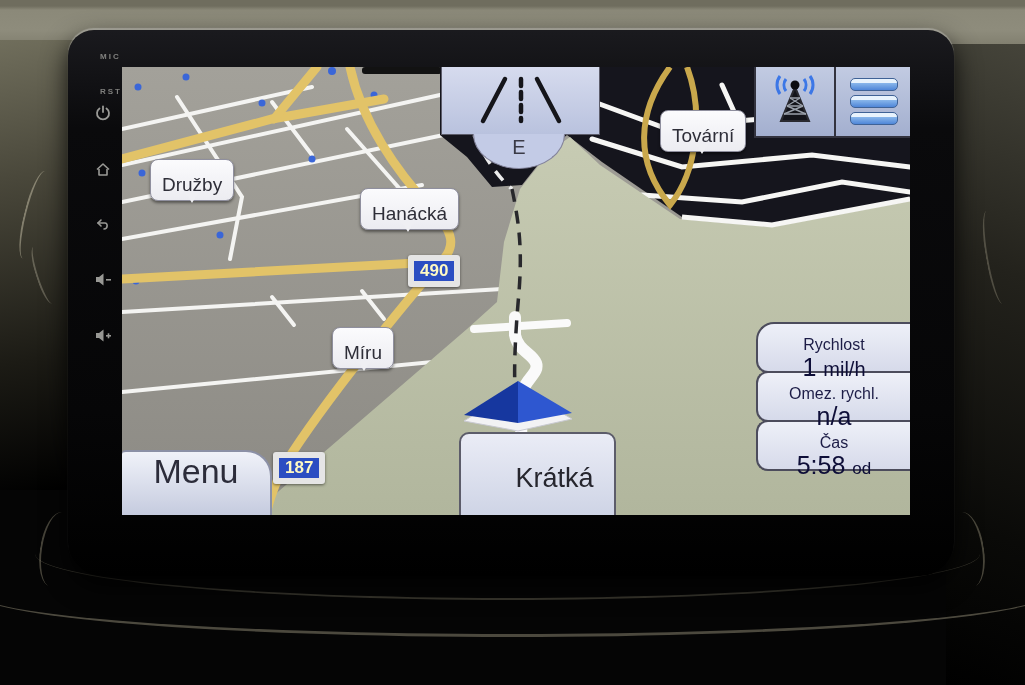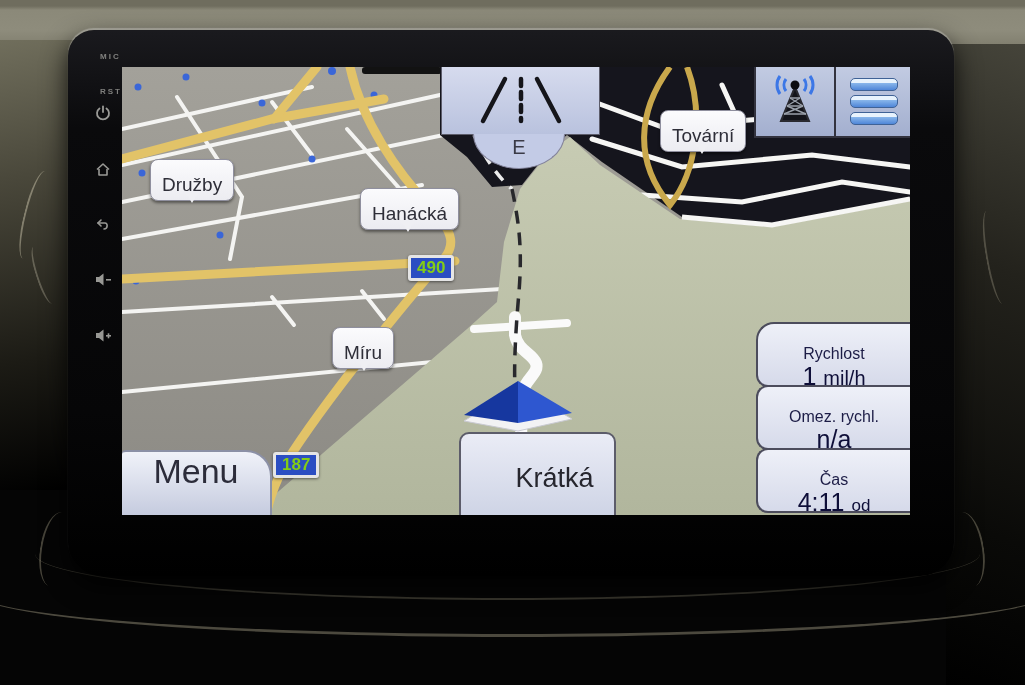--- a/index.html
+++ b/index.html
@@ -37,22 +37,22 @@
   .screen{position:absolute;left:54px;top:37px;width:788px;height:448px;overflow:hidden;background:#98968f;}
   .map{position:absolute;left:0;top:0;width:788px;height:448px;}
 
   
   .bubble{position:absolute;background:linear-gradient(#fbfbfd,#ececf1);border:1px solid #8f8f9e;
     border-radius:8px;color:#2e2e38;padding:14px 11px 4px;font-size:19px;white-space:nowrap;
     box-shadow:0 2px 3px rgba(0,0,0,.45);}
   .bubble::after{content:"";position:absolute;bottom:-9px;left:42%;width:0;height:0;
     border:6px solid transparent;border-top:10px solid #efeff3;}
 
-  .badge{position:absolute;background:#2b4ec2;color:#84cc16;font-weight:bold;font-size:17px;
-    border:3px solid #e5e5e5;border-radius:3px;padding:0 6px;line-height:20px;
+  .badge{position:absolute;background:#2b4ec2;color:#fef9c3;font-weight:bold;font-size:17px;
+    border:6px solid #e5e5e5;border-radius:3px;padding:0 6px;line-height:20px;
     box-shadow:0 1px 3px rgba(0,0,0,.5);}
 
   
   .lane-sign{position:absolute;left:319px;top:0;width:157px;height:67px;
     background:linear-gradient(#d6dbee,#b9c2de);border:1px solid #5c5c6a;border-top:none;
     display:flex;align-items:center;justify-content:center;}
   .exit-dome{position:absolute;left:351px;top:67px;width:90px;height:34px;background:#c3cbe6;
     border:1px solid #83839a;border-top:none;border-radius:0 0 92px 92px / 0 0 70px 70px;
     text-align:center;color:#3a3a46;font-size:20px;line-height:26px;}
 
@@ -68,23 +68,23 @@
   
   .menu-btn{position:absolute;left:0;top:383px;width:148px;height:65px;
     background:linear-gradient(#f0f2f9,#c4cade);border:2px solid #8b90a6;border-left:none;border-bottom:none;
     border-radius:4px 26px 0 0;color:#2c2c3a;font-size:34px;display:flex;align-items:flex-start;justify-content:center;}
   .cur-street{position:absolute;left:337px;top:365px;width:119px;height:88px;
     background:linear-gradient(#eaecf6,#ccd2e4);border:2px solid #5c5c6a;border-radius:10px;
     color:#26262e;font-size:27px;display:flex;align-items:center;justify-content:center;padding-left:34px;}
 
   
   .info-panel{position:absolute;left:634px;top:255px;width:154px;height:193px;}
-  .info-cell{box-sizing:border-box;height:65px;background:linear-gradient(#eef0f8,#d6daea);
+  .info-cell{box-sizing:border-box;height:51px;background:linear-gradient(#eef0f8,#d6daea);
     border:2px solid #4c4c5c;border-right:none;border-radius:12px 0 0 12px;margin-top:-2px;
-    text-align:center;color:#1c1c46;padding-top:21px;}
+    text-align:center;color:#1c1c46;padding-top:12px;}
   .info-cell:first-child{margin-top:0;border-radius:18px 0 0 12px;}
   .info-cell .lbl{font-size:16px;}
   .info-cell .val{font-size:25px;font-weight:normal;color:#0e0e38;line-height:26px;}
   .info-cell .val .unit{font-size:20px;}
   .info-cell .val .suffix{font-size:17px;}
 
   .nav-arrow{position:absolute;left:338px;top:310px;}
 </style>
 </head>
 <body>
@@ -312,21 +312,21 @@
             <span class="unit">mil/h</span>
           </div>
         </div>
         <div class="info-cell">
           <div class="lbl">Omez. rychl.</div>
           <div class="val">n/a</div>
         </div>
         <div class="info-cell">
           <div class="lbl">Čas</div>
           <div class="val">
-            <span>4:11</span>
+            <span>5:58</span>
             <span class="suffix">od</span>
           </div>
         </div>
       </div>
 
     </div>
   </div>
 </div>
 
 </body></html>

